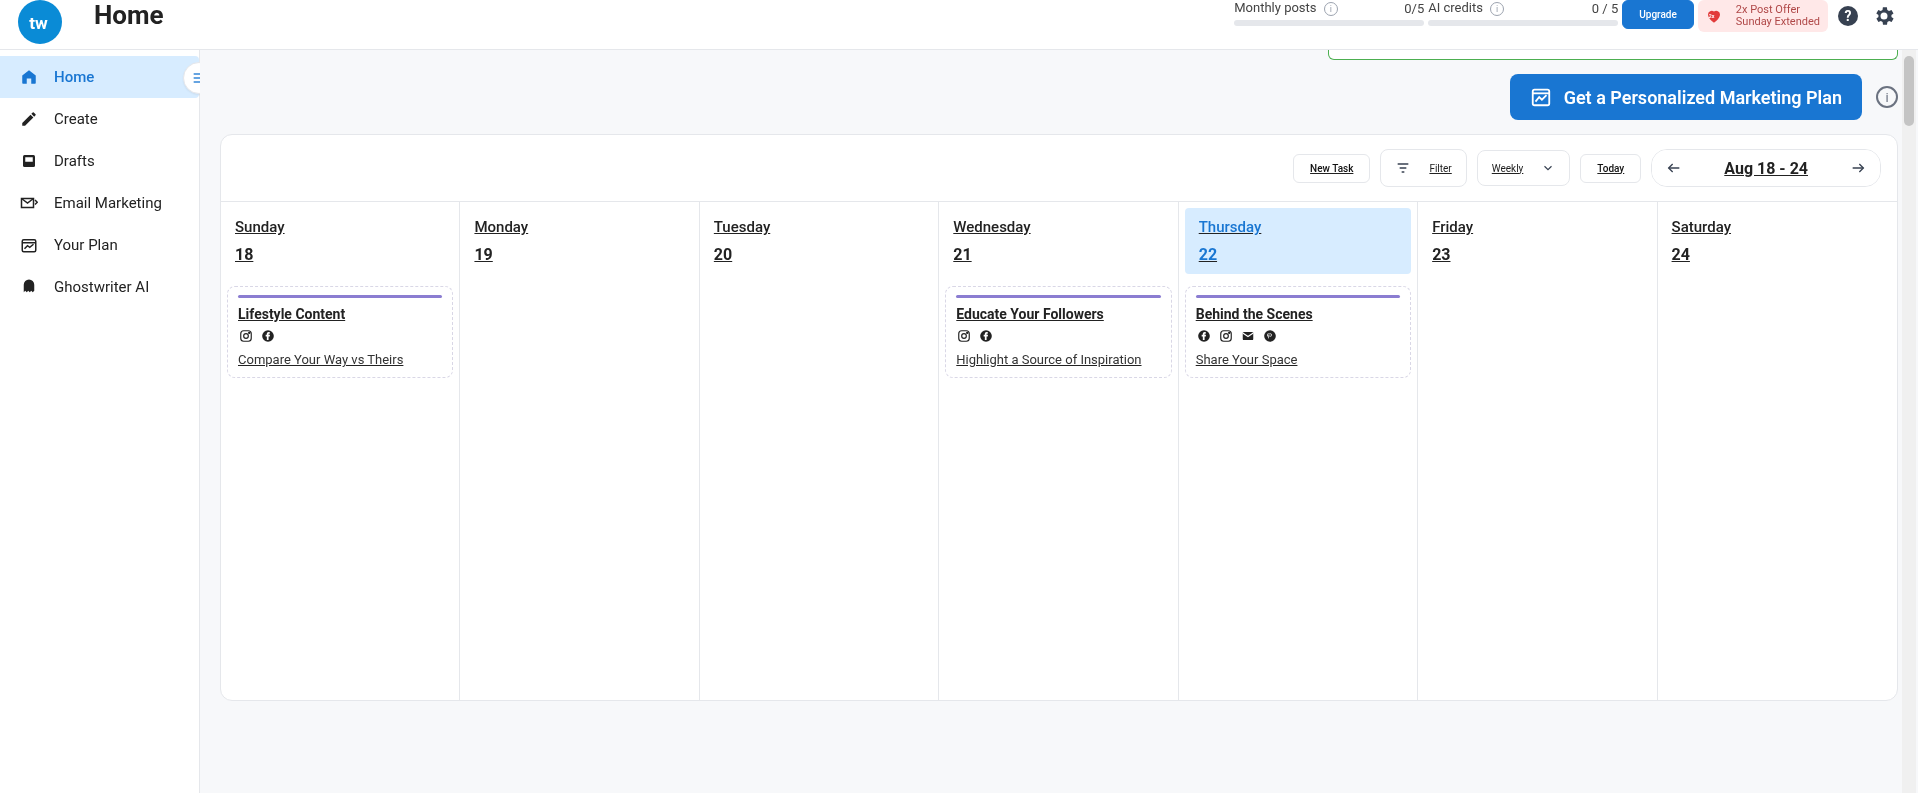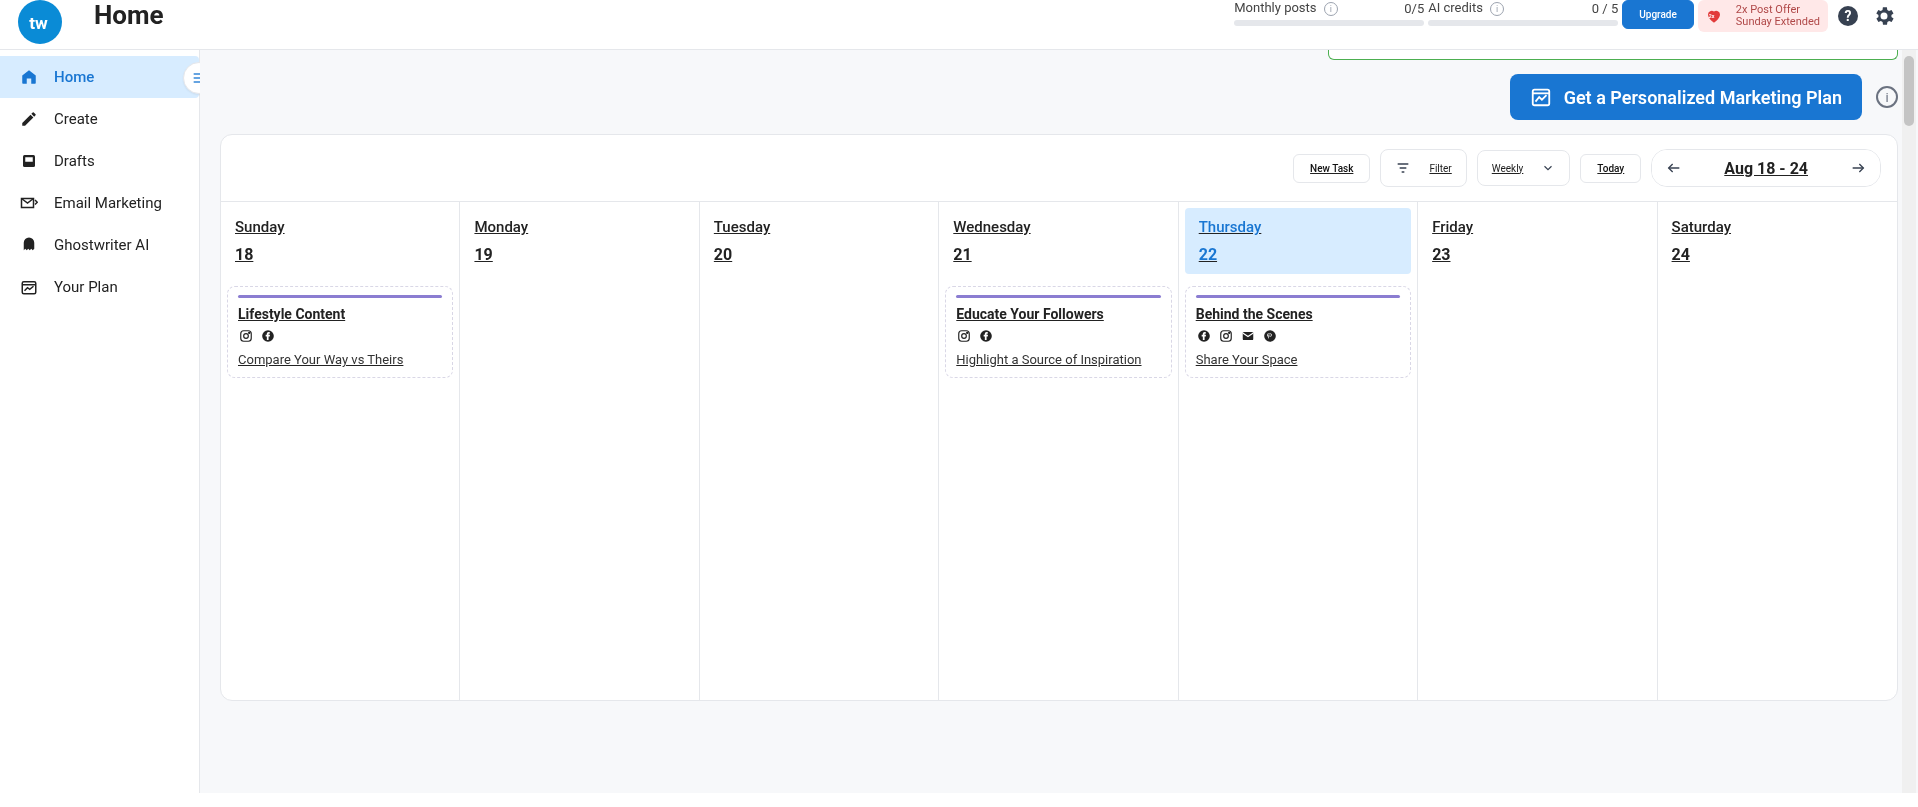--- a/index.html
+++ b/index.html
@@ -177,35 +177,35 @@
           <svg width="18" height="18" viewBox="0 0 24 24" fill="#222">
             <path d="M2 6h16v12H2z" fill="none" stroke="#222" stroke-width="2"></path>
             <path d="M2 6l8 6 8-6" fill="none" stroke="#222" stroke-width="2"></path>
             <path d="M20 8l3 3-3 3" fill="none" stroke="#222" stroke-width="2"></path>
           </svg>
         </span>
       <span>Email Marketing</span>
     </div>
     <div class="nav-item">
       <span class="nav-icon">
-          <svg width="18" height="18" viewBox="0 0 24 24" fill="#222">
-            <path d="M12 2a7 7 0 0 0-7 7v10l2-2 2 2 2-2 2 2 2-2 2 2 2-2V9a7 7 0 0 0-7-7Z"></path>
-          </svg>
-        </span>
-      <span>Ghostwriter AI</span>
-    </div>
-    <div class="nav-item">
-      <span class="nav-icon">
           <svg width="18" height="18" viewBox="0 0 24 24" fill="none" stroke="#222" stroke-width="2">
             <rect x="3" y="5" width="18" height="16" rx="2"></rect>
             <line x1="3" y1="9" x2="21" y2="9"></line>
             <polyline points="6,17 10,13 13,15 18,11"></polyline>
           </svg>
         </span>
       <span>Your Plan</span>
+    </div>
+    <div class="nav-item">
+      <span class="nav-icon">
+          <svg width="18" height="18" viewBox="0 0 24 24" fill="#222">
+            <path d="M12 2a7 7 0 0 0-7 7v10l2-2 2 2 2-2 2 2 2-2 2 2 2-2V9a7 7 0 0 0-7-7Z"></path>
+          </svg>
+        </span>
+      <span>Ghostwriter AI</span>
     </div>
   </div>
 
   <div class="main">
     <div class="green-strip"></div>
 
     <div class="plan-row">
       <button class="plan-btn">
         <span>
           <svg width="22" height="22" viewBox="0 0 24 24" fill="none" stroke="#fff" stroke-width="2">

